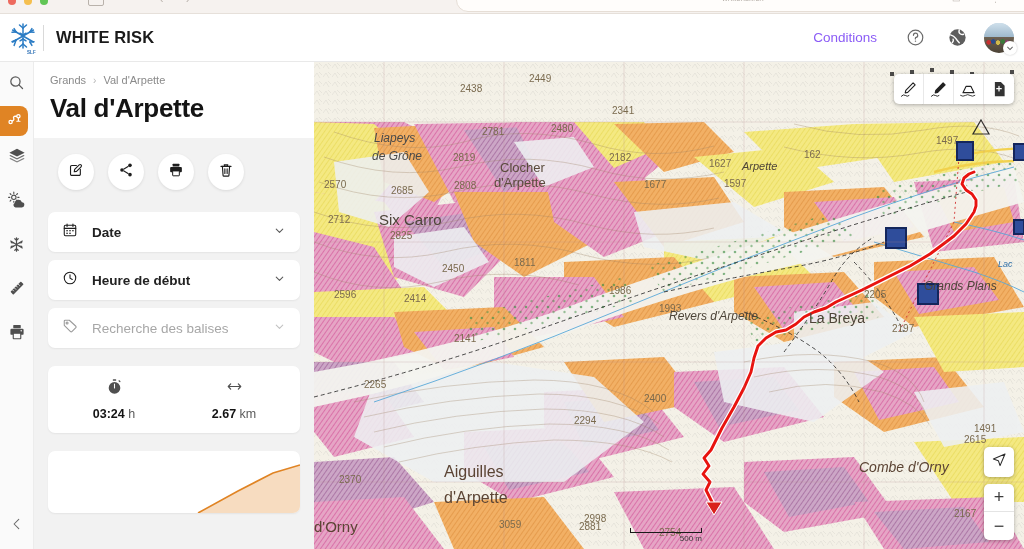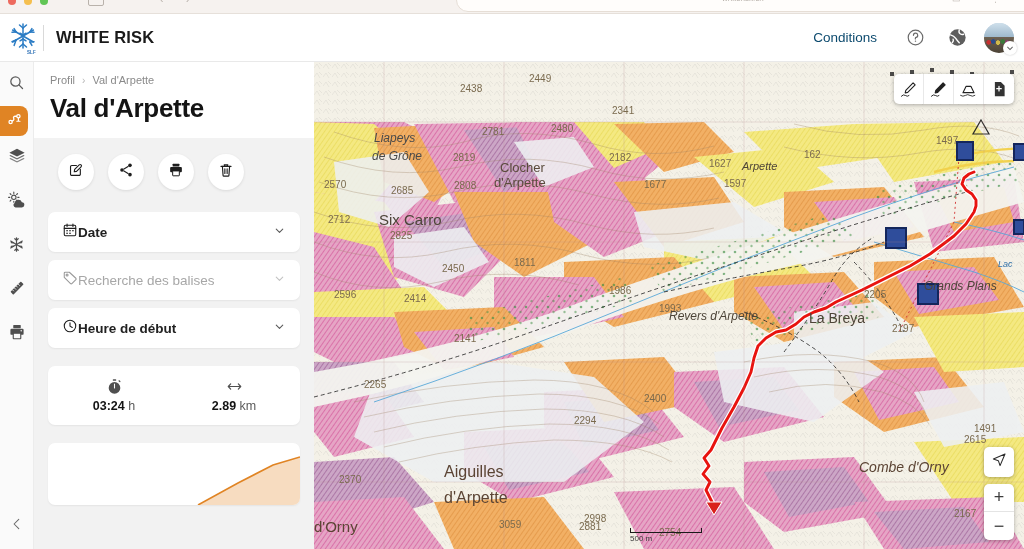--- a/index.html
+++ b/index.html
@@ -51,21 +51,21 @@
   .logo-sub {
     position: absolute; bottom: 0px; right: 3px; font-size: 4.5px;
     color: #2b6fb5; font-weight: 700; letter-spacing: .2px;
   }
   .brand-divider { width: 1px; height: 26px; background: #d9d9d9; margin: 0 12px 0 4px; }
   .brand-title { font-size: 16.5px; font-weight: 700; color: #1a1a1a; letter-spacing: .1px; }
 
   .header-nav { margin-left: auto; display: flex; align-items: center; height: 48px; }
   .nav-item {
     height: 48px; display: flex; align-items: center; padding: 0 17px;
-    font-size: 13.5px; color: #0c4a6e; cursor: pointer;
+    font-size: 13.5px; color: #8b5cf6; cursor: pointer;
   }
   .nav-item.active {
     color: #2f6fa8; background: #eef3f8;
     box-shadow: inset 0 -3px 0 #2f6fa8;
   }
   .icon-btn-round {
     width: 28px; height: 28px; margin: 0 7px; display: flex;
     align-items: center; justify-content: center; cursor: pointer;
   }
   .avatar {
@@ -130,27 +130,27 @@
     display: flex; align-items: center; justify-content: center;
     box-shadow: 0 1px 3px rgba(0,0,0,.10); cursor: pointer;
   }
 
   .card {
     background: #fff; border-radius: 7px; margin: 0 14px 8px 14px;
     box-shadow: 0 1px 2px rgba(0,0,0,.06);
   }
   .select-row {
     height: 40px; display: flex; align-items: center; padding: 0 14px;
-    cursor: pointer; 
+    cursor: pointer; gap: 14px;
   }
   .select-label { font-size: 13.5px; font-weight: 700; color: #222; flex: 1; }
   .select-label.placeholder { color: #a7a7a7; font-weight: 400; }
 
   .stats-card { margin-top: 18px; padding: 12px 6px 12px 6px; display: flex; }
-  .stat { flex: 1; display: flex; flex-direction: column; align-items: center; }
+  .stat { flex: 1; display: flex; flex-direction: column; align-items: center; gap: 8px; }
   .stat-val { font-size: 12.5px; color: #5b5b5b; }
   .stat-val b { color: #141414; font-weight: 700; }
 
   .profil-card { margin-top: 18px; padding: 0; overflow: hidden; }
   .profil-head { padding: 11px 16px; font-size: 13.5px; font-weight: 700; color: #1d1d1d;
                  border-bottom: 1px solid #eeeeee; }
   .profil-body { height: 62px; position: relative; overflow: hidden; }
 
   
   .map {
@@ -183,21 +183,21 @@
   .zoom-btn {
     height: 28px; display: flex; align-items: center; justify-content: center;
     font-size: 18px; color: #3c3c3c; cursor: pointer;
   }
   .zoom-btn.plus { border-bottom: 1px solid #e4e4e4; }
 
   .scalebar { position: absolute; left: 316px; bottom: 6px; }
   .scalebar .bar {
     width: 72px; height: 5px; border: 1.4px solid #1a1a1a; border-top: none;
   }
-  .scalebar .lbl { font-size: 8px; color: #3a3a3a; text-align: left; margin-top: 1px; }
+  .scalebar .lbl { font-size: 8px; color: #3a3a3a; text-align: right; margin-top: 1px; }
 </style>
 </head>
 <body>
 
 <div id="app">
 
   <div class="browser-chrome">
     <div class="traffic">
       <i class="tl-red"></i>
       <i class="tl-yellow"></i>
@@ -352,21 +352,21 @@
         <svg width="14" height="14" viewBox="0 0 24 24" fill="none" stroke="#6a6a6a" stroke-width="1.8" stroke-linecap="round" stroke-linejoin="round">
           <path d="M15 4 7 12l8 8"></path>
         </svg>
       </span>
     </div>
   </div>
 
   <div class="panel">
     <div class="panel-head">
       <div class="breadcrumb">
-        <span class="crumb">Profil</span>
+        <span class="crumb">Grands</span>
         <span class="sep">›</span>
         <span class="crumb">Val d'Arpette</span>
       </div>
       <div class="page-title">Val d'Arpette</div>
     </div>
 
     <div class="action-row">
       <div class="action-btn">
         <span>
           <svg width="16" height="16" viewBox="0 0 24 24" fill="none" stroke="#1d1d1d" stroke-width="1.7" stroke-linecap="round" stroke-linejoin="round">
@@ -427,45 +427,45 @@
           <svg width="13" height="13" viewBox="0 0 24 24" fill="none" stroke="#5a5a5a" stroke-width="2" stroke-linecap="round" stroke-linejoin="round">
               <path d="M6 9.5l6 6 6-6"></path>
             </svg>
         </span>
       </div>
     </div>
 
     <div class="card">
       <div class="select-row">
         <span>
+          <svg width="16" height="16" viewBox="0 0 24 24" fill="none" stroke="#1d1d1d" stroke-width="1.6">
+            <circle cx="12" cy="12" r="8.6"></circle>
+              <path d="M12 7v5.2l3.4 2" stroke-linecap="round" stroke-linejoin="round"></path>
+          </svg>
+        </span>
+        <span class="select-label">Heure de début</span>
+        <span>
+          <svg width="13" height="13" viewBox="0 0 24 24" fill="none" stroke="#5a5a5a" stroke-width="2" stroke-linecap="round" stroke-linejoin="round">
+              <path d="M6 9.5l6 6 6-6"></path>
+            </svg>
+        </span>
+      </div>
+    </div>
+
+    <div class="card">
+      <div class="select-row">
+        <span>
           <svg width="16" height="16" viewBox="0 0 24 24" fill="none" stroke="#9a9a9a" stroke-width="1.6" stroke-linejoin="round">
             <path d="M11 3.4H4.6a1.2 1.2 0 0 0-1.2 1.2V11l9.4 9.4a1.4 1.4 0 0 0 2 0l6-6a1.4 1.4 0 0 0 0-2z"></path>
             <circle cx="7.6" cy="7.6" r="1.5"></circle>
           </svg>
         </span>
         <span class="select-label placeholder">Recherche des balises</span>
         <span>
           <svg width="13" height="13" viewBox="0 0 24 24" fill="none" stroke="#c2c2c2" stroke-width="2" stroke-linecap="round" stroke-linejoin="round">
-              <path d="M6 9.5l6 6 6-6"></path>
-            </svg>
-        </span>
-      </div>
-    </div>
-
-    <div class="card">
-      <div class="select-row">
-        <span>
-          <svg width="16" height="16" viewBox="0 0 24 24" fill="none" stroke="#1d1d1d" stroke-width="1.6">
-            <circle cx="12" cy="12" r="8.6"></circle>
-              <path d="M12 7v5.2l3.4 2" stroke-linecap="round" stroke-linejoin="round"></path>
-          </svg>
-        </span>
-        <span class="select-label">Heure de début</span>
-        <span>
-          <svg width="13" height="13" viewBox="0 0 24 24" fill="none" stroke="#5a5a5a" stroke-width="2" stroke-linecap="round" stroke-linejoin="round">
               <path d="M6 9.5l6 6 6-6"></path>
             </svg>
         </span>
       </div>
     </div>
 
     <div class="card stats-card">
       <div class="stat">
         <span>
           <svg width="17" height="17" viewBox="0 0 24 24" fill="#4f4f4f">
@@ -476,21 +476,21 @@
           </svg>
         </span>
         <span class="stat-val"><b>03:24</b> <span>h</span></span>
       </div>
       <div class="stat">
         <span>
           <svg width="17" height="17" viewBox="0 0 24 24" fill="none" stroke="#4f4f4f" stroke-width="1.7" stroke-linecap="round" stroke-linejoin="round">
             <path d="M3.4 12h17.2M6.6 8.4 3.2 12l3.4 3.6M17.4 8.4 20.8 12l-3.4 3.6"></path>
           </svg>
         </span>
-        <span class="stat-val"><b>2.89</b> <span>km</span></span>
+        <span class="stat-val"><b>2.67</b> <span>km</span></span>
       </div>
     </div>
 
     <div class="card profil-card">
       <div class="profil-body">
         <svg width="252" height="62" viewBox="0 0 252 62" preserveAspectRatio="none">
           <path d="M0 62 L150 62 L190 40 L225 22 L252 14 L252 62 Z" fill="#f7dcc0"></path>
           <path d="M150 62 L190 40 L225 22 L252 14" fill="none" stroke="#e08424" stroke-width="1.6"></path>
         </svg>
       </div>

